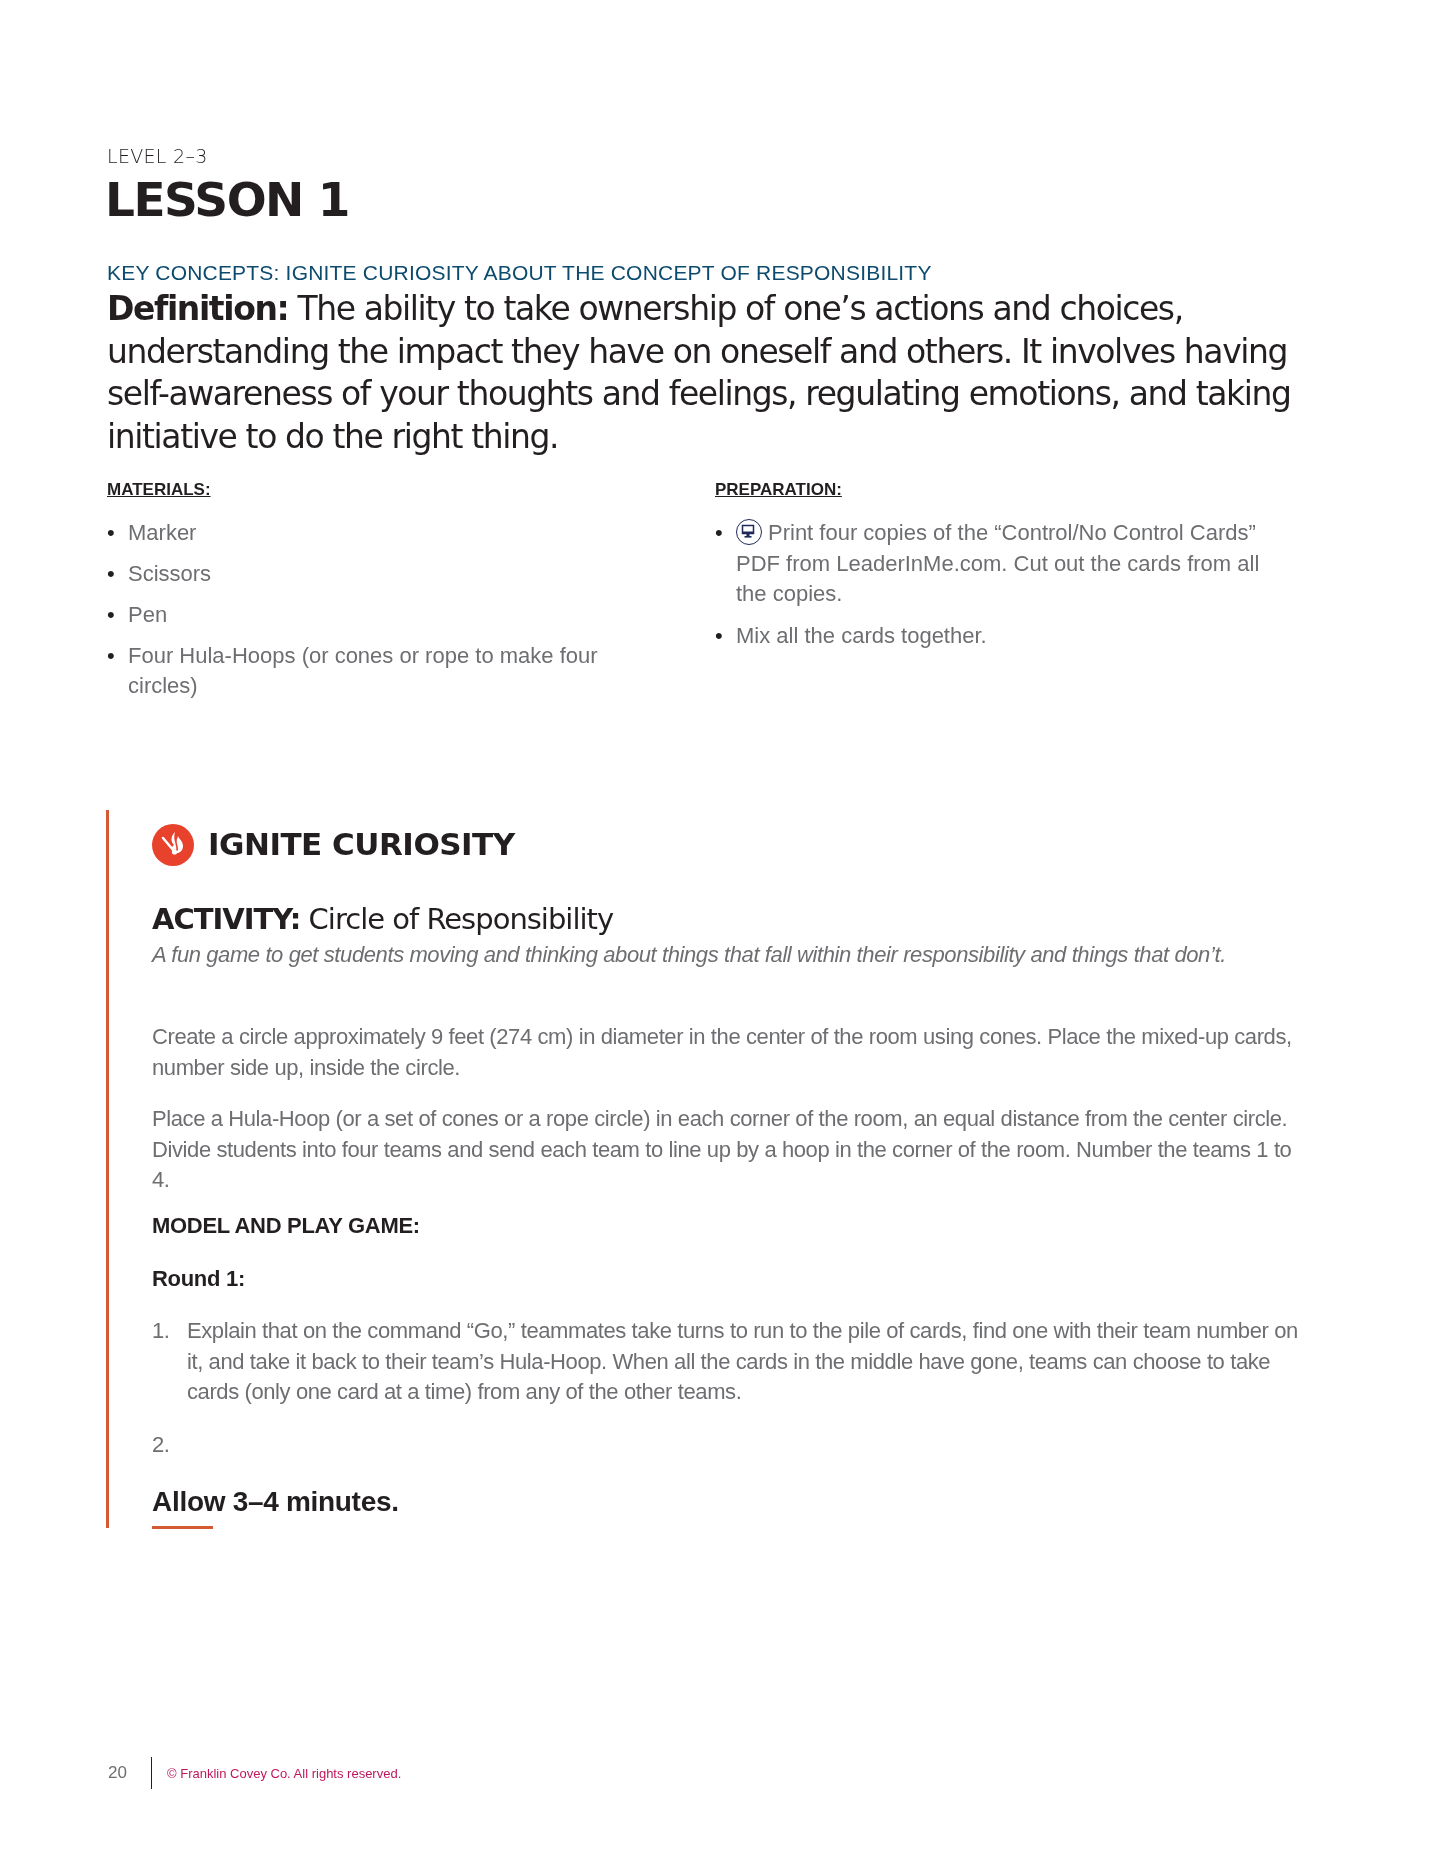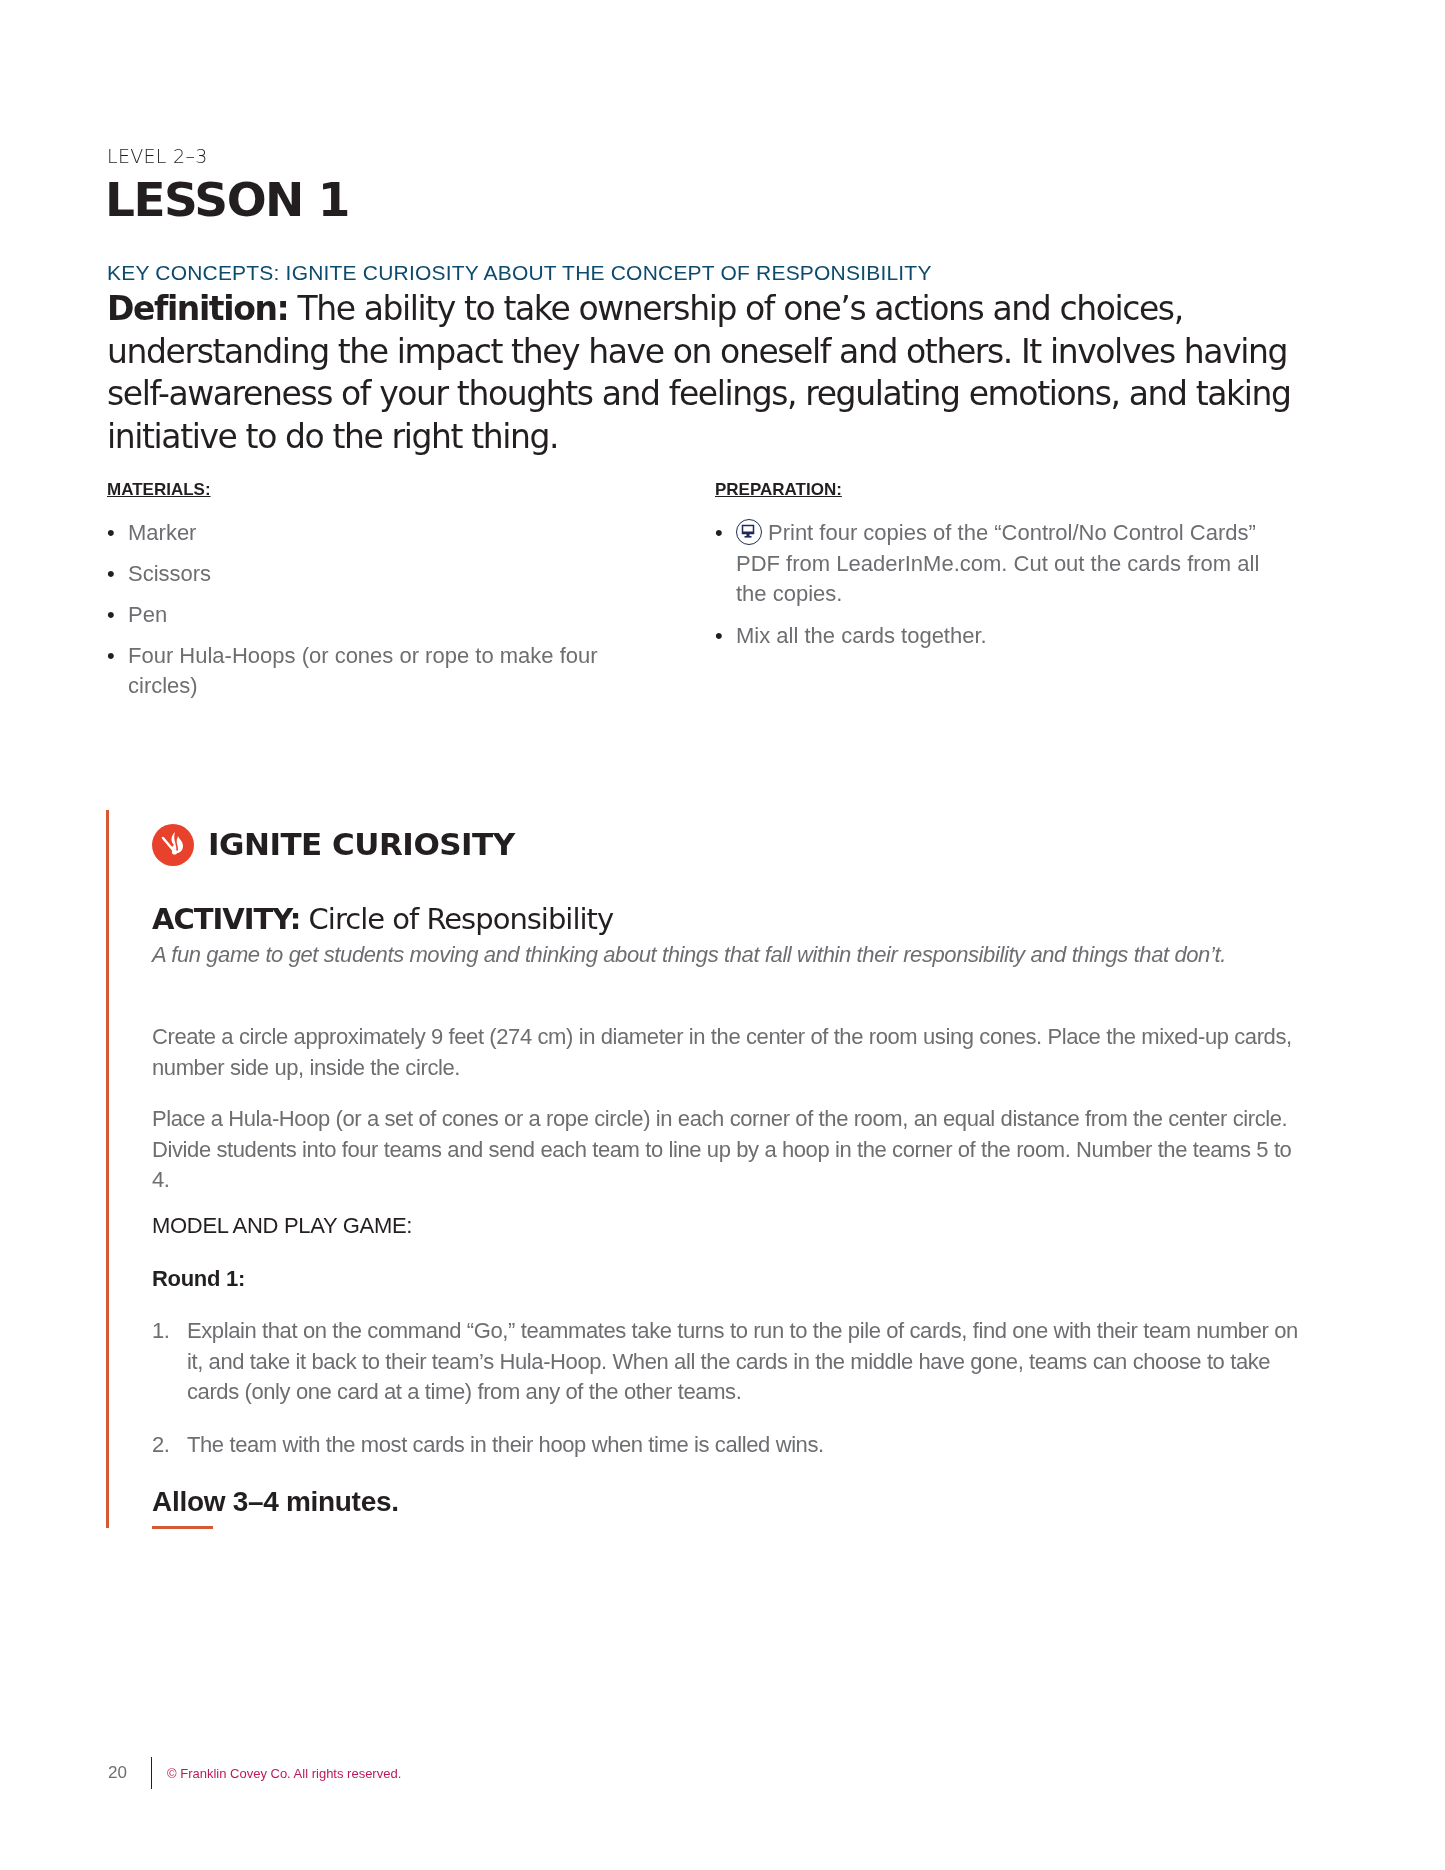--- a/index.html
+++ b/index.html
@@ -28,21 +28,21 @@
   #callout-bar { left: 106px; top: 810px; width: 3px; height: 718px; background: #d45a33; }
   #ignite-icon { left: 152px; top: 824px; width: 42px; height: 42px; border-radius: 50%; background: #e8412c; }
   #ignite-title { left: 208px; top: 826px; font-family: "DejaVu Sans", sans-serif; font-weight: bold; font-size: 31px; color: #231f20; letter-spacing: -0.5px; }
   #activity { left: 152px; top: 902px; font-family: "DejaVu Sans", sans-serif; font-size: 29px; color: #231f20; letter-spacing: -1px; }
   #activity .lbl { font-weight: bold; }
   #activity .val { font-weight: normal; }
   .body-text { font-family: "Liberation Sans", sans-serif; font-size: 22px; color: #6d6e71; line-height: 30.5px; width: 1140px; letter-spacing: -0.4px; }
   #activity-desc { left: 152px; top: 940px; font-style: italic; }
   #para1 { left: 152px; top: 1022px; }
   #para2 { left: 152px; top: 1104px; }
-  #model-head { left: 152px; top: 1213px; font-family: "Liberation Sans", sans-serif; font-weight: normal; font-size: 22px; color: #231f20; letter-spacing: -0.3px; }
+  #model-head { left: 152px; top: 1213px; font-family: "Liberation Sans", sans-serif; font-weight: bold; font-size: 22px; color: #231f20; letter-spacing: -0.3px; }
   #round-head { left: 152px; top: 1266px; font-family: "Liberation Sans", sans-serif; font-weight: bold; font-size: 22px; color: #231f20; letter-spacing: -0.3px; }
   #steps { left: 152px; top: 1316px; width: 1150px; list-style: none; margin: 0; padding: 0; }
   #steps li { position: relative; padding-left: 35px; margin-bottom: 22px; }
   #steps li .num { position: absolute; left: 0; top: 0; }
   #allow { left: 152px; top: 1486px; font-family: "Liberation Sans", sans-serif; font-weight: bold; font-size: 28px; color: #231f20; letter-spacing: -0.3px; }
   #allow-underline { left: 152px; top: 1526px; width: 61px; height: 3px; background: #d45a33; }
 
   #page-num { left: 108px; top: 1763px; font-family: "Liberation Sans", sans-serif; font-size: 17px; color: #6d6e71; }
   #footer-divider { left: 151px; top: 1757px; width: 1px; height: 32px; background: #231f20; }
   #copyright { left: 167px; top: 1766px; font-family: "Liberation Sans", sans-serif; font-size: 13px; color: #be185d; }
@@ -81,26 +81,26 @@
     <path d="M24 16 C23 20 26 22 25 26 C24 27 23 27 22 26" fill="none" stroke="#e8412c" stroke-width="1.6"></path>
     <line x1="11" y1="14" x2="22" y2="27" stroke="#ffffff" stroke-width="2.5" stroke-linecap="round"></line>
     <circle cx="22.5" cy="28" r="2.6" fill="#ffffff"></circle>
   </svg>
 </div>
 <div class="abs" id="ignite-title">IGNITE CURIOSITY</div>
 
 <div class="abs" id="activity"><span class="lbl">ACTIVITY:</span><span class="val"> Circle of Responsibility</span></div>
 <div class="abs body-text" id="activity-desc">A fun game to get students moving and thinking about things that fall within their responsibility and things that don’t.</div>
 <div class="abs body-text" id="para1">Create a circle approximately 9 feet (274 cm) in diameter in the center of the room using cones. Place the mixed-up cards, number side up, inside the circle.</div>
-<div class="abs body-text" id="para2">Place a Hula-Hoop (or a set of cones or a rope circle) in each corner of the room, an equal distance from the center circle. Divide students into four teams and send each team to line up by a hoop in the corner of the room. Number the teams 5 to 4.</div>
+<div class="abs body-text" id="para2">Place a Hula-Hoop (or a set of cones or a rope circle) in each corner of the room, an equal distance from the center circle. Divide students into four teams and send each team to line up by a hoop in the corner of the room. Number the teams 1 to 4.</div>
 
 <div class="abs" id="model-head">MODEL AND PLAY GAME:</div>
 <div class="abs" id="round-head">Round 1:</div>
 <ol class="abs body-text" id="steps">
   <li><span class="num">1.</span><span>Explain that on the command “Go,” teammates take turns to run to the pile of cards, find one with their team number on it, and take it back to their team’s Hula-Hoop. When all the cards in the middle have gone, teams can choose to take cards (only one card at a time) from any of the other teams.</span></li>
-  <li><span class="num">2.</span><span>The team with the most cards in their hoop when time is called wins.</span></li>
+  <li><span class="num">2.</span></li>
 </ol>
 <div class="abs" id="allow">Allow 3–4 minutes.</div>
 <div class="abs" id="allow-underline"></div>
 
 <div class="abs" id="page-num">20</div>
 <div class="abs" id="footer-divider"></div>
 <div class="abs" id="copyright">© Franklin Covey Co. All rights reserved.</div>
 
 </body></html>

